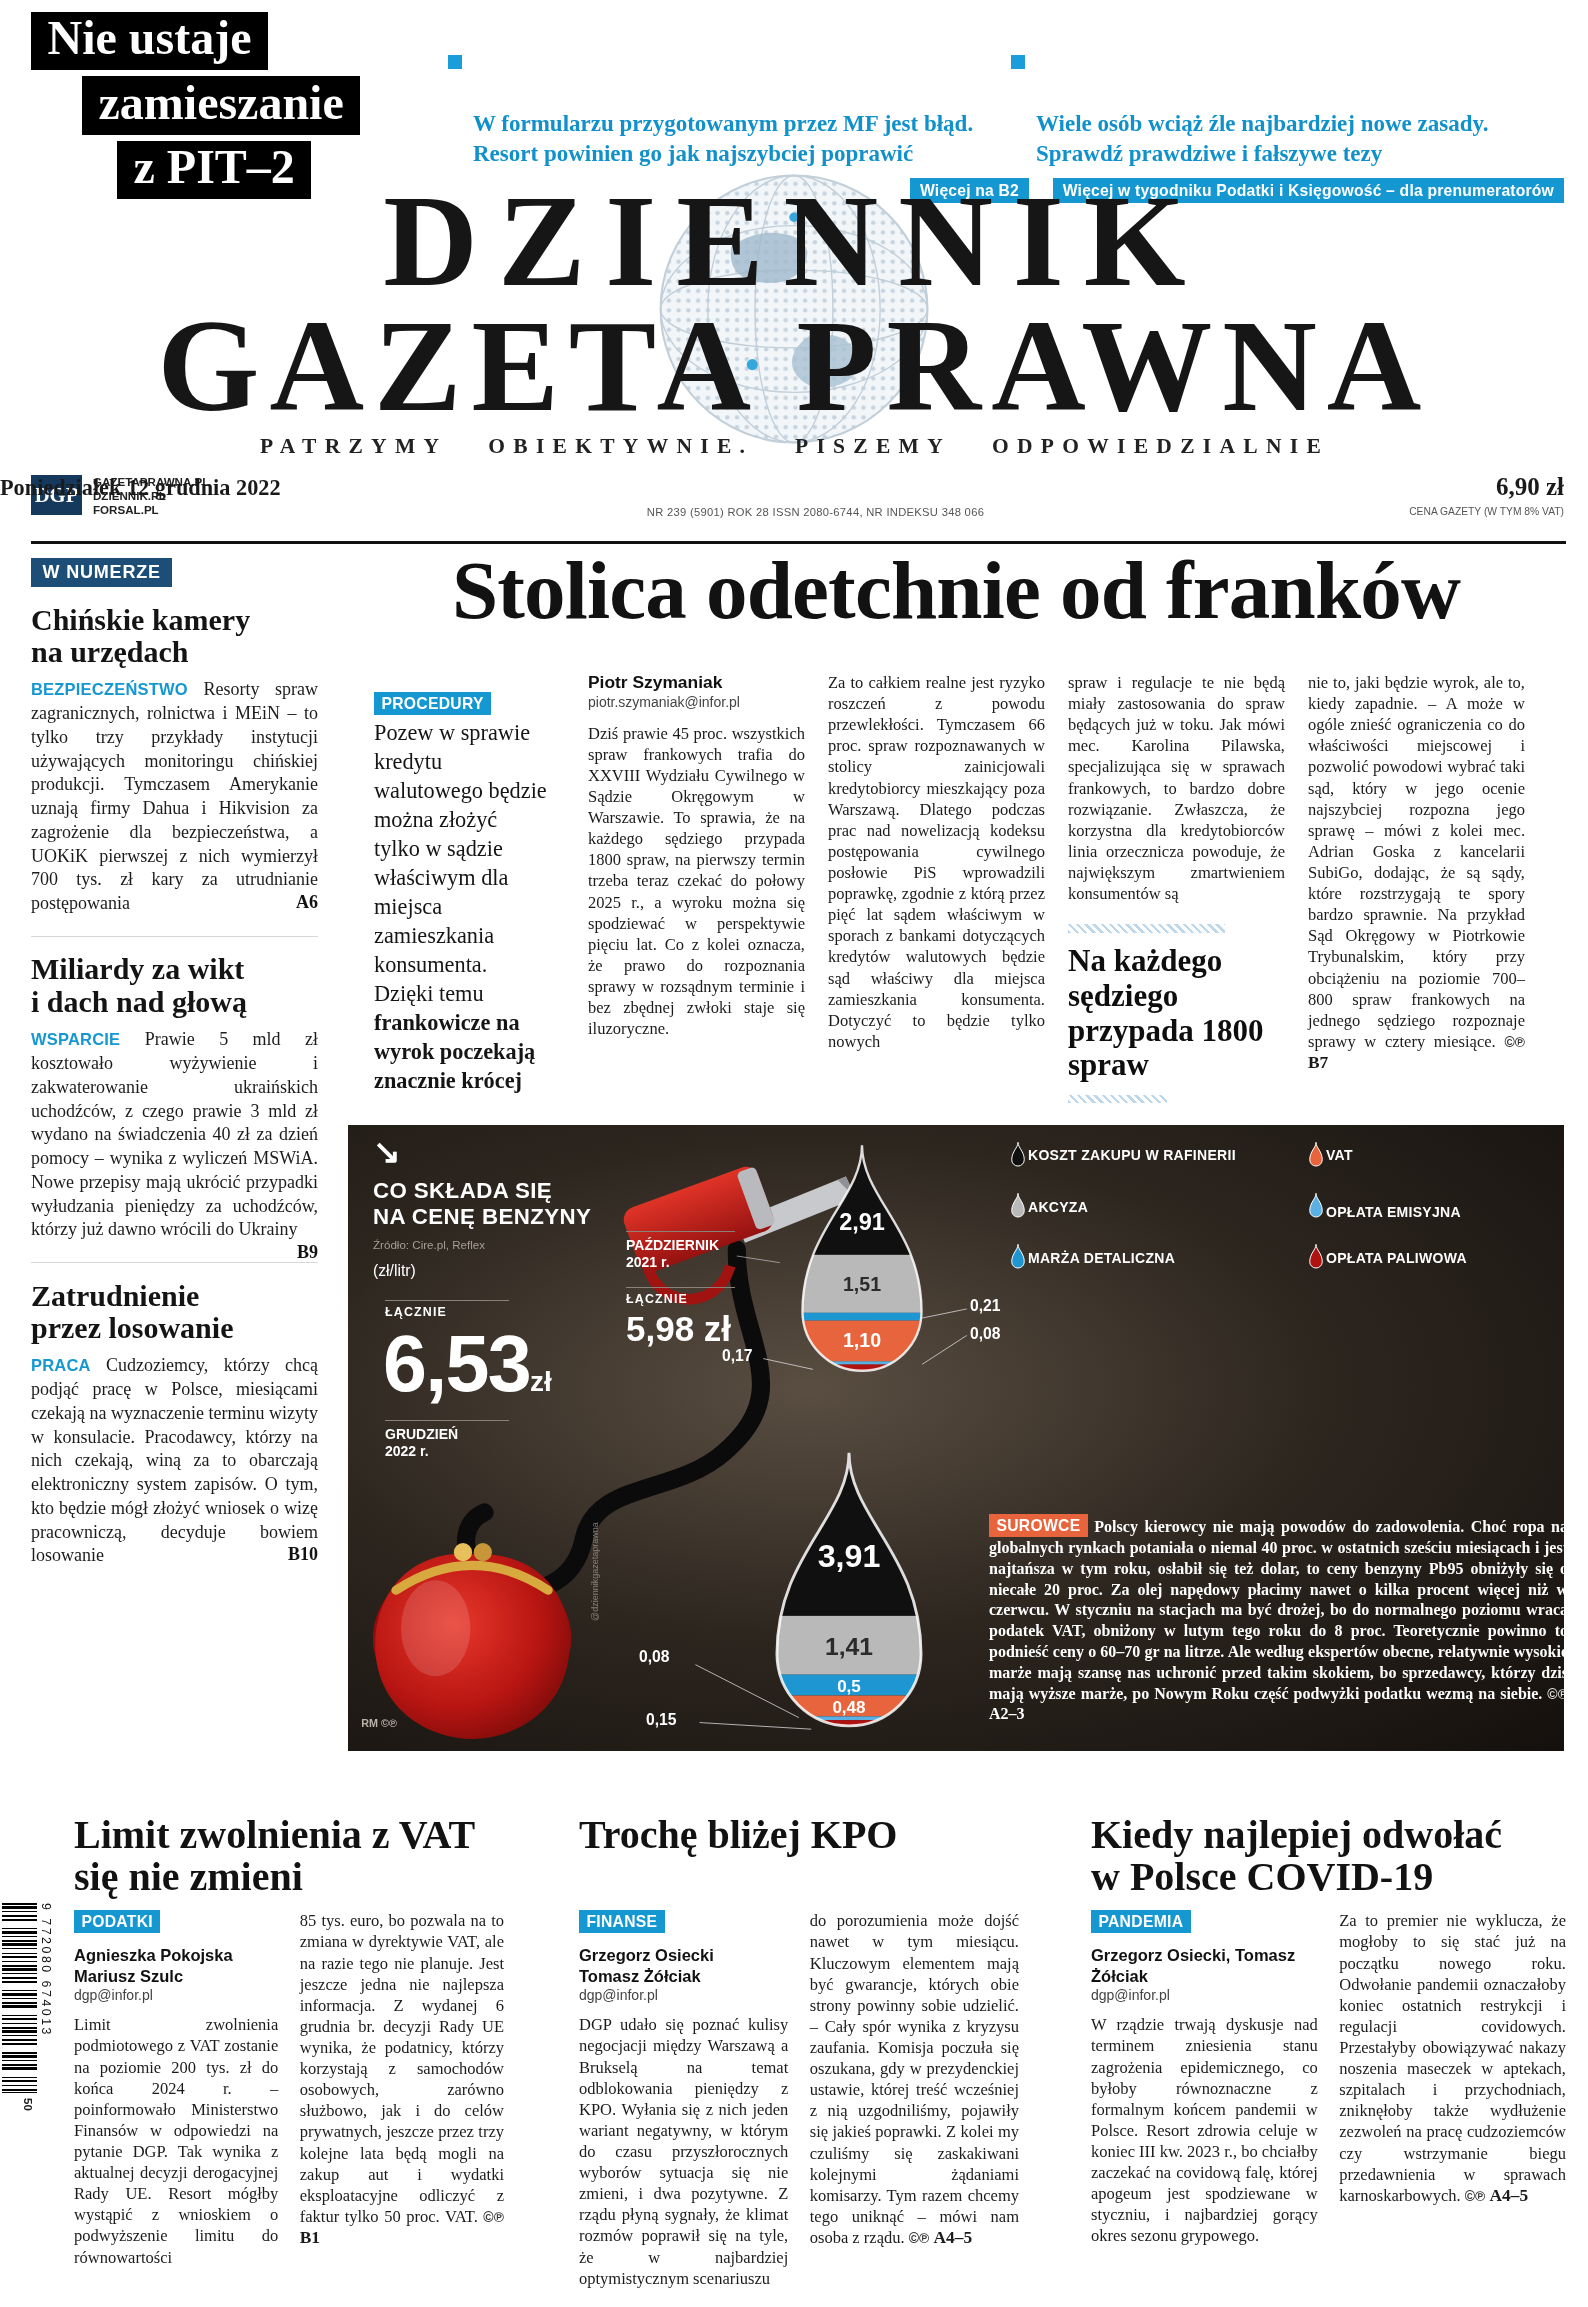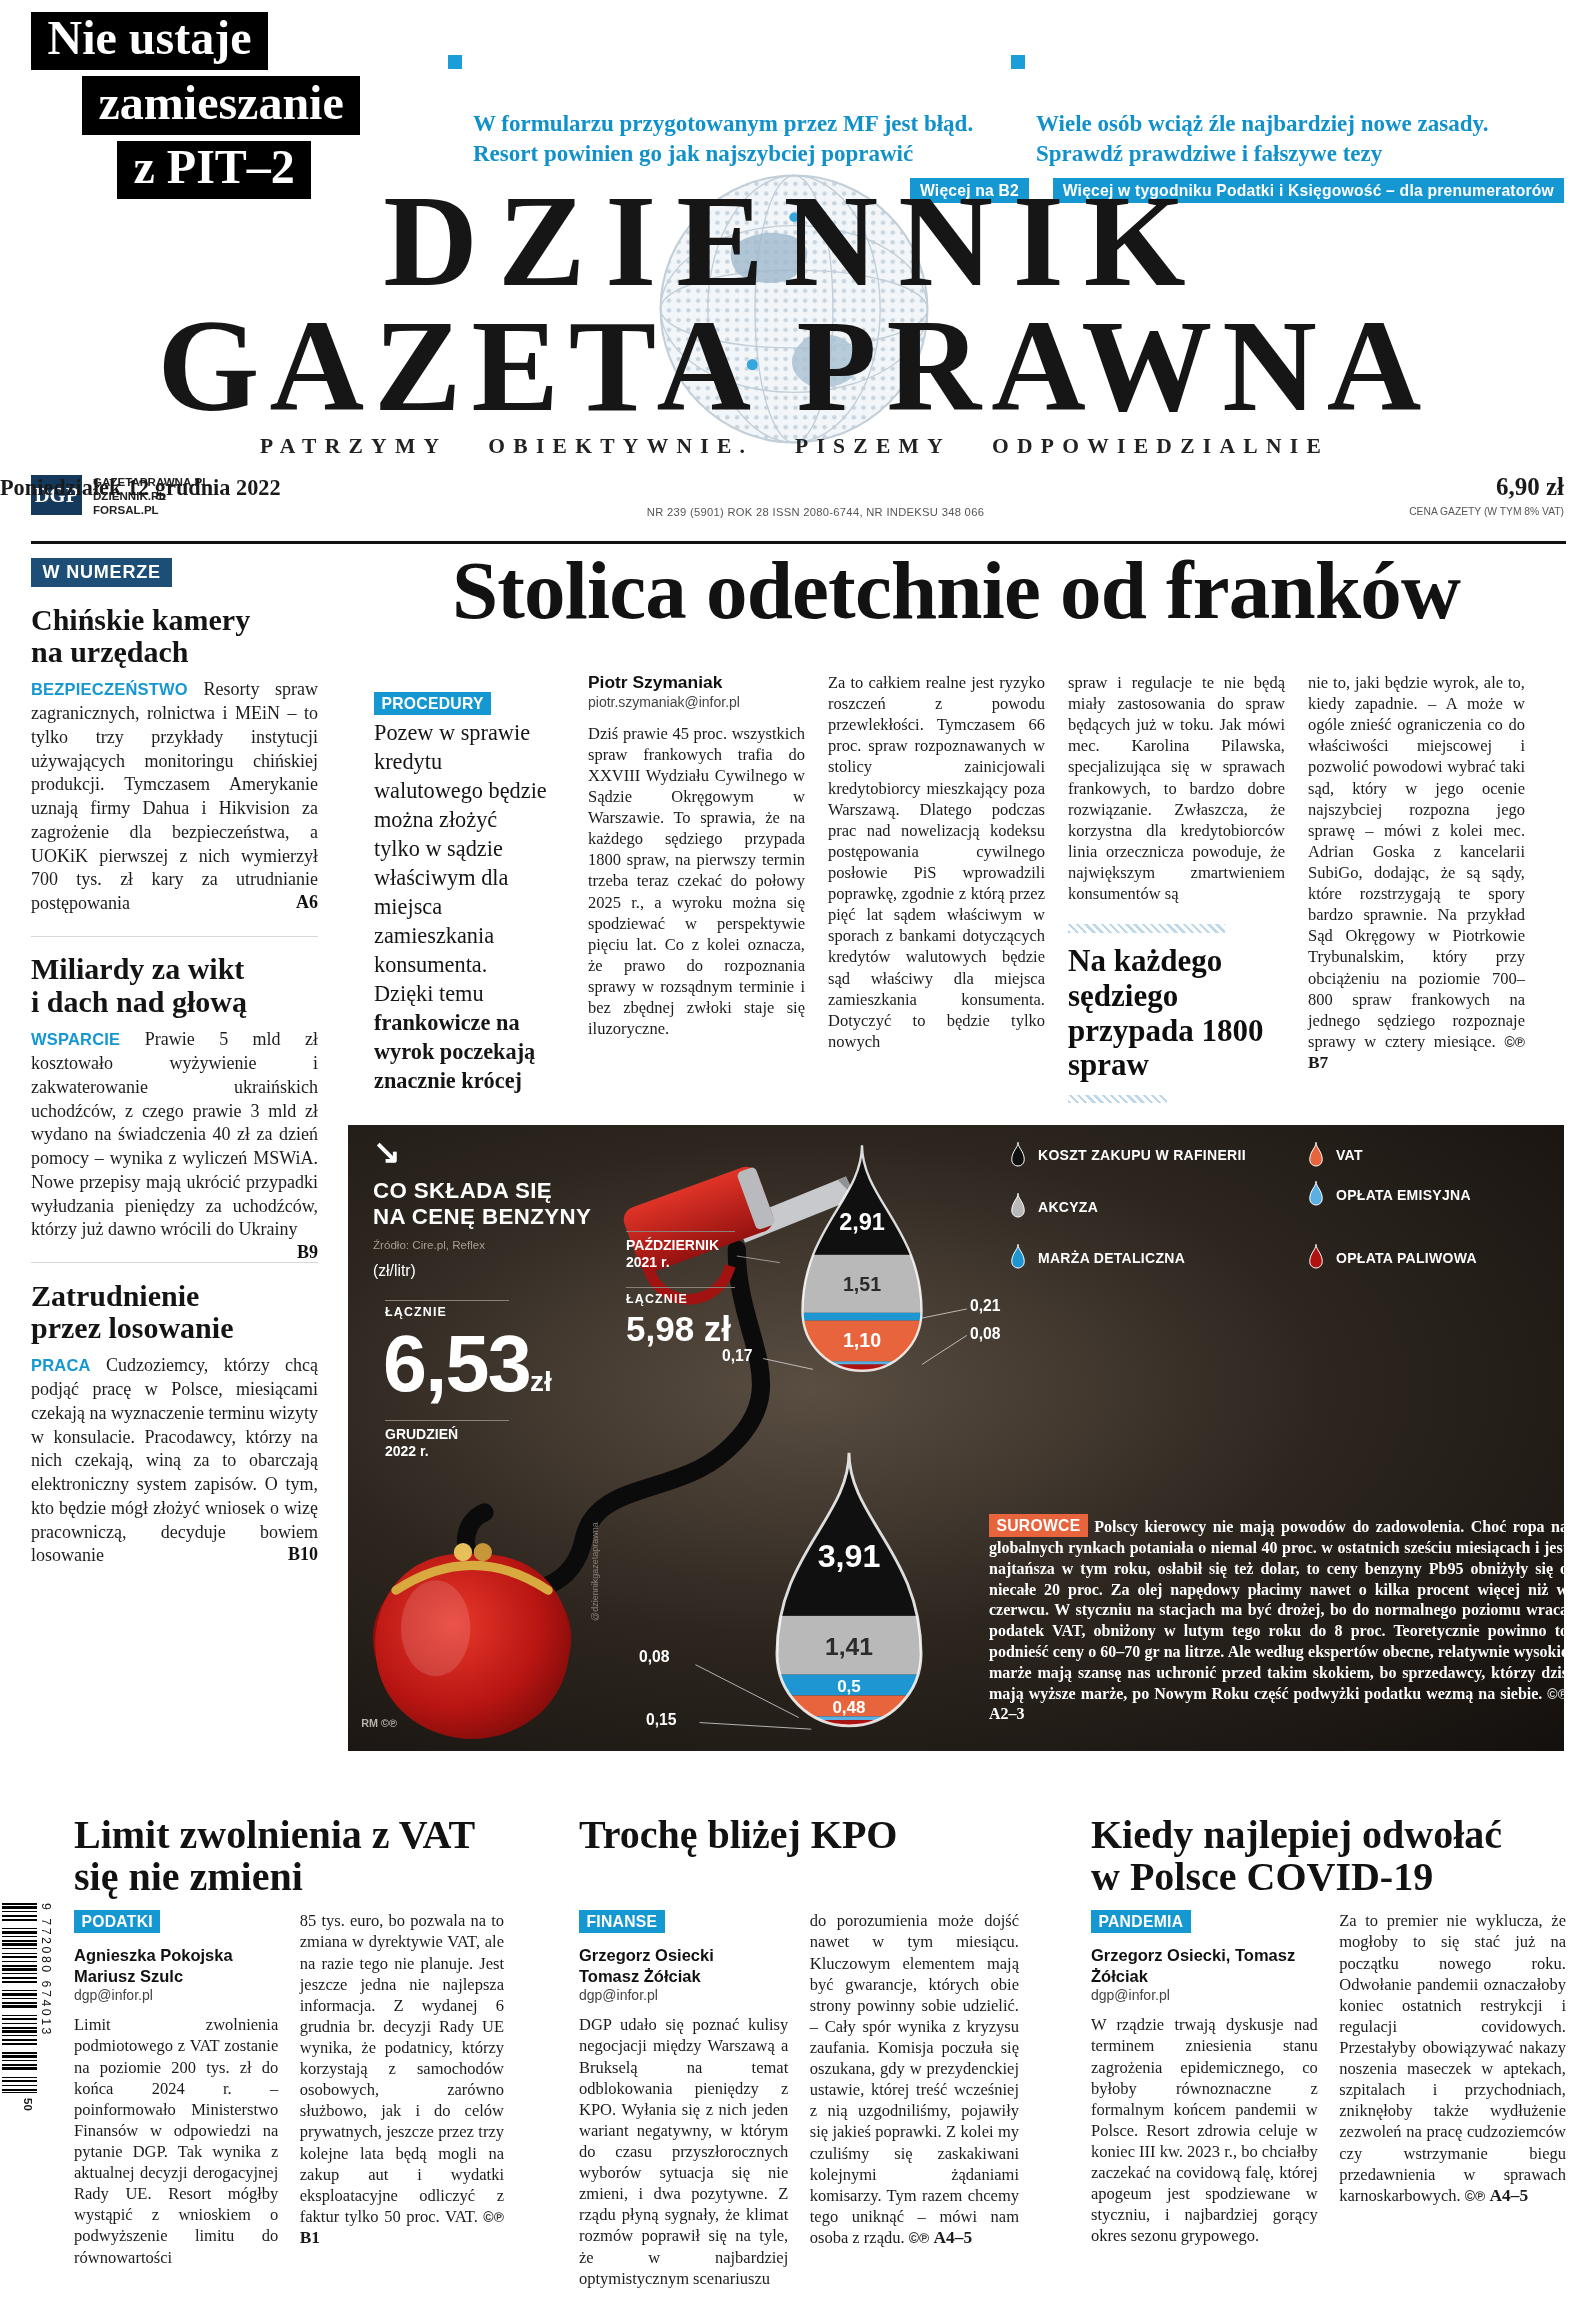--- a/index.html
+++ b/index.html
@@ -76,21 +76,21 @@
 
   
   .info-panel{position:absolute;left:348px;top:1125px;width:1216px;height:626px;overflow:hidden;
       background:radial-gradient(ellipse at 38% 42%, #5a4e42 0%, #2d261f 48%, #14100d 100%);}
   .ip-arrow{position:absolute;left:25px;top:6.6px;color:#fff;font:bold 33px "Liberation Sans",sans-serif;}
   .ip-title{position:absolute;left:25px;top:53px;color:#fff;font:bold 22.3px/1.18 "Liberation Sans",sans-serif;
             letter-spacing:0.4px;white-space:pre-line;}
   .ip-source{position:absolute;left:25px;top:113px;color:#a79d92;font:11.6px "Liberation Sans",sans-serif;}
   .ip-unit{position:absolute;left:25px;top:137px;color:#fff;font:15.7px "Liberation Sans",sans-serif;}
 
-  .legend-item{position:absolute;display:flex;align-items:center;gap:10px;}
+  .legend-item{position:absolute;display:flex;align-items:center;}
   .legend-item span{color:#fff;font:bold 14px "Liberation Sans",sans-serif;letter-spacing:0.3px;}
 
   .drop{position:absolute;}
   .tv{text-anchor:middle;font-family:"Liberation Sans",sans-serif;font-weight:bold;}
   .cv{position:absolute;color:#fff;font:bold 15.7px "Liberation Sans",sans-serif;}
 
   .p-block{position:absolute;color:#fff;font:bold 14px/1.2 "Liberation Sans",sans-serif;
            border-top:0.8px solid #8a8178;padding-top:5px;white-space:pre-line;}
   .t-label{position:absolute;color:#fff;font:bold 12.4px "Liberation Sans",sans-serif;letter-spacing:1.2px;
            border-top:0.8px solid #8a8178;padding-top:4.1px;}
@@ -316,21 +316,21 @@
         <path d="M60,2 C60,36 22,56 22,108 A38,38 0 1 0 98,108 C98,56 60,36 60,2 Z" stroke="#fff" stroke-width="6" fill="#1e96d2"></path>
       </svg>
       <span>MARŻA DETALICZNA</span>
     </div>
     <div class="legend-item" style="left:958px;top:16.5px;">
       <svg width="20" height="27" viewBox="0 0 120 164">
         <path d="M60,2 C60,36 22,56 22,108 A38,38 0 1 0 98,108 C98,56 60,36 60,2 Z" stroke="#fff" stroke-width="6" fill="#e8643c"></path>
       </svg>
       <span>VAT</span>
     </div>
-    <div class="legend-item" style="left:958px;top:56px;">
+    <div class="legend-item" style="left:958px;top:68px;align-items:flex-end;">
       <svg width="20" height="27" viewBox="0 0 120 164">
         <path d="M60,2 C60,36 22,56 22,108 A38,38 0 1 0 98,108 C98,56 60,36 60,2 Z" stroke="#fff" stroke-width="6" fill="#5ab0e2"></path>
       </svg>
       <span>OPŁATA EMISYJNA</span>
     </div>
     <div class="legend-item" style="left:958px;top:119px;">
       <svg width="20" height="27" viewBox="0 0 120 164">
         <path d="M60,2 C60,36 22,56 22,108 A38,38 0 1 0 98,108 C98,56 60,36 60,2 Z" stroke="#fff" stroke-width="6" fill="#b01212"></path>
       </svg>
       <span>OPŁATA PALIWOWA</span>

